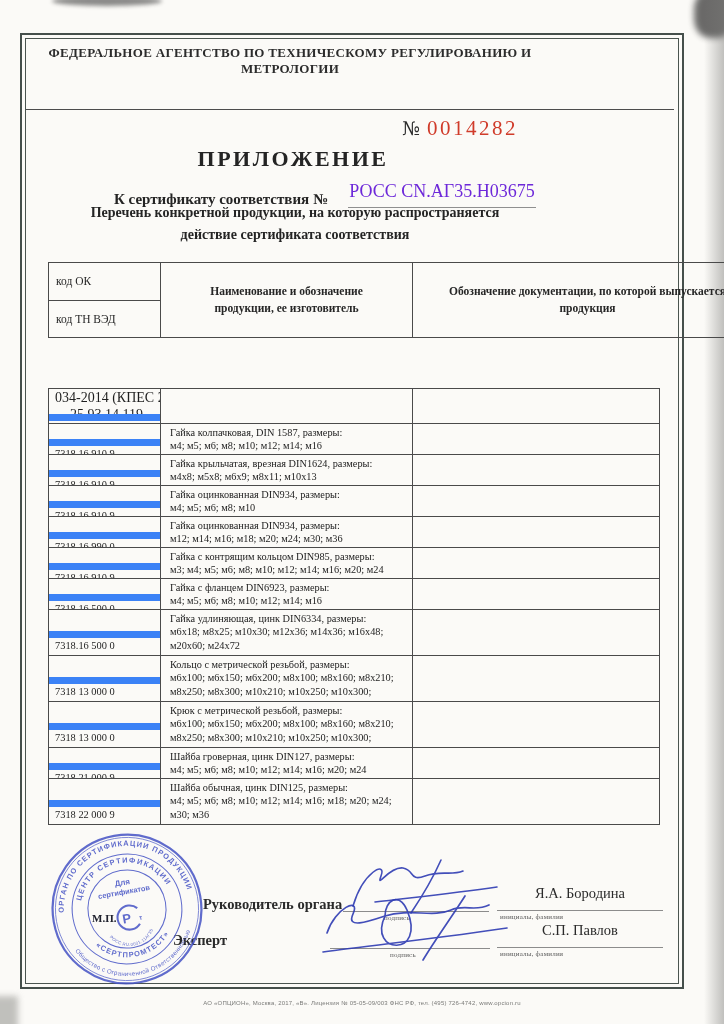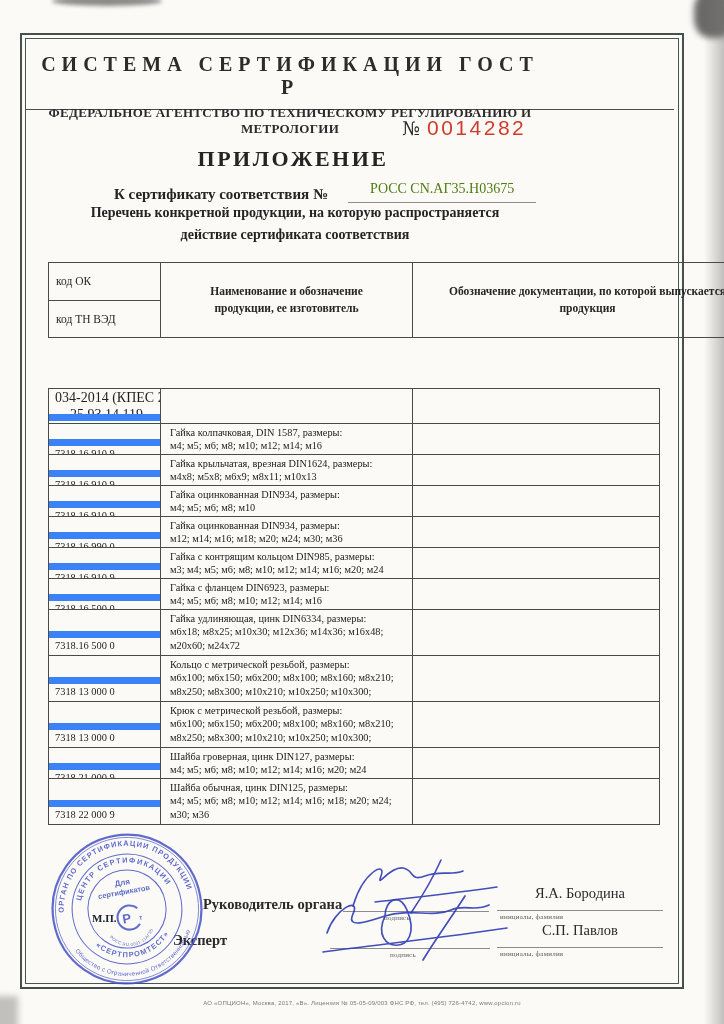--- a/index.html
+++ b/index.html
@@ -18,28 +18,28 @@
   .frame-inner{position:absolute;inset:3px;border:1px solid #4a544f;}
 
   
   .header{position:absolute;left:26px;top:39px;width:648px;height:71px;border-bottom:1.6px solid #4c4c4c;
           text-align:center;padding:0 130px 0 10px;box-sizing:border-box;}
   .system-title{margin-top:14px;font-size:20px;font-weight:bold;letter-spacing:6px;color:#2c2c2c;}
   .agency-title{margin-top:6px;font-size:13px;font-weight:bold;letter-spacing:.3px;color:#2c2c2c;font-family:Liberation Serif, serif;}
 
   .form-number{position:absolute;left:402px;top:116px;display:flex;align-items:baseline;gap:7px;}
   .num-sign{font-size:19px;color:#2b2b2b;font-family:"DejaVu Serif",serif;}
-  .num-digits{font-size:21px;letter-spacing:2.5px;font-family:Liberation Sans, sans-serif;color:#d03b2a;}
+  .num-digits{font-size:21px;letter-spacing:2.5px;font-family:Liberation Serif, serif;color:#d03b2a;}
 
   .doc-title{position:absolute;left:40px;top:146px;width:506px;text-align:center;
              font-size:22px;font-weight:bold;letter-spacing:2.5px;color:#242424;}
 
   .cert-line{position:absolute;left:80px;top:181px;width:490px;display:flex;justify-content:center;align-items:flex-end;gap:20px;}
   .cert-label{font-size:15px;font-weight:bold;color:#242424;white-space:nowrap;}
-  .cert-number{width:188px;text-align:center;border-bottom:1.2px solid #8f8f8f;font-size:14px;padding-bottom:5px;color:#4d7c0f;white-space:nowrap;}
+  .cert-number{width:188px;text-align:center;border-bottom:1.2px solid #8f8f8f;font-size:18px;padding-bottom:5px;color:#6d28d9;white-space:nowrap;}
 
   .subtitle{position:absolute;left:40px;top:202px;width:510px;text-align:center;font-size:14px;font-weight:bold;line-height:1.6;color:#242424;}
 
   
   .thead{position:absolute;left:48px;top:262px;width:715px;height:76px;border:1.6px solid #4a4a4a;display:flex;box-sizing:border-box;background:transparent;}
   .th-c1{width:112px;border-right:1.4px solid #4a4a4a;display:flex;flex-direction:column;box-sizing:border-box;}
   .th-c1 > div{flex:1;display:flex;align-items:center;padding-left:7px;font-size:11.5px;color:#262626;}
   .th-c1 .half-top{border-bottom:1.2px solid #4a4a4a;}
   .th-c2{width:252px;border-right:1.4px solid #4a4a4a;display:flex;align-items:center;justify-content:center;
          text-align:center;font-size:11.5px;font-weight:bold;padding:0 26px;box-sizing:border-box;line-height:1.45;color:#262626;}
@@ -97,21 +97,20 @@
   <div class="artifact smudge-top"></div>
   <div class="artifact blob-top-right"></div>
   <div class="artifact edge-right"></div>
   <div class="artifact blob-bottom-left"></div>
 
   <div class="frame">
     <div class="frame-inner"></div>
   </div>
 
   <div class="header">
-    <div class="system-title">СИСТЕМА СЕРТИФИКАЦИИ ГОСТ Р</div>
     <div class="agency-title">ФЕДЕРАЛЬНОЕ АГЕНТСТВО ПО ТЕХНИЧЕСКОМУ РЕГУЛИРОВАНИЮ И МЕТРОЛОГИИ</div>
   </div>
 
   <div class="form-number">
     <span class="num-sign">№</span>
     <span class="num-digits">0014282</span>
   </div>
 
   <div class="doc-title">ПРИЛОЖЕНИЕ</div>
 

